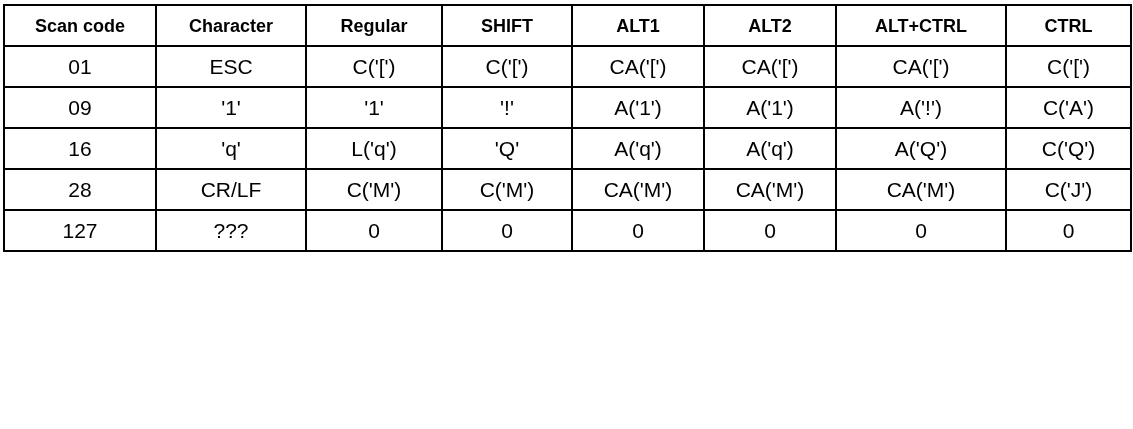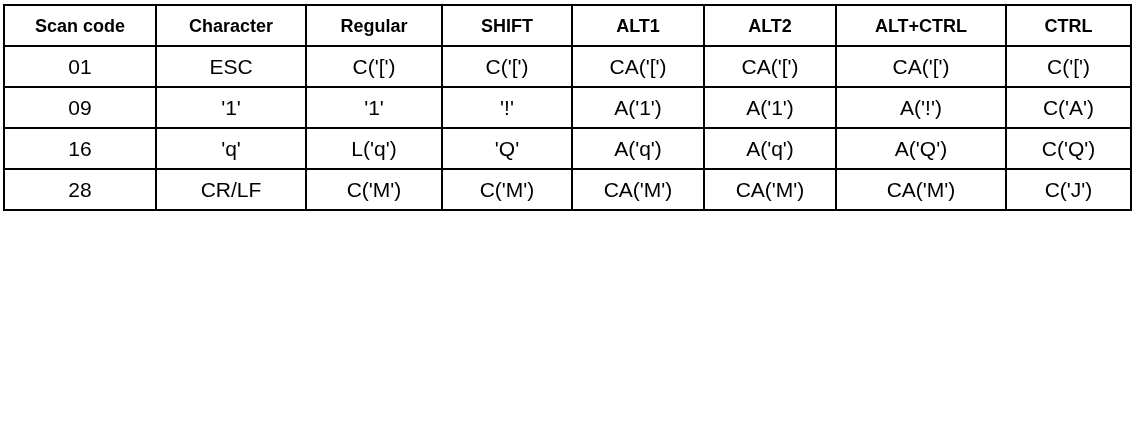--- a/index.html
+++ b/index.html
@@ -112,15 +112,25 @@
       <tr>
         <td>28</td>
         <td>CR/LF</td>
         <td>C('M')</td>
         <td>C('M')</td>
         <td>CA('M')</td>
         <td>CA('M')</td>
         <td>CA('M')</td>
         <td>C('J')</td>
       </tr>
+      <tr>
+        <td>127</td>
+        <td>???</td>
+        <td>0</td>
+        <td>0</td>
+        <td>0</td>
+        <td>0</td>
+        <td>0</td>
+        <td>0</td>
+      </tr>
     </tbody>
   </table>
 </div>
 
 </body></html>

